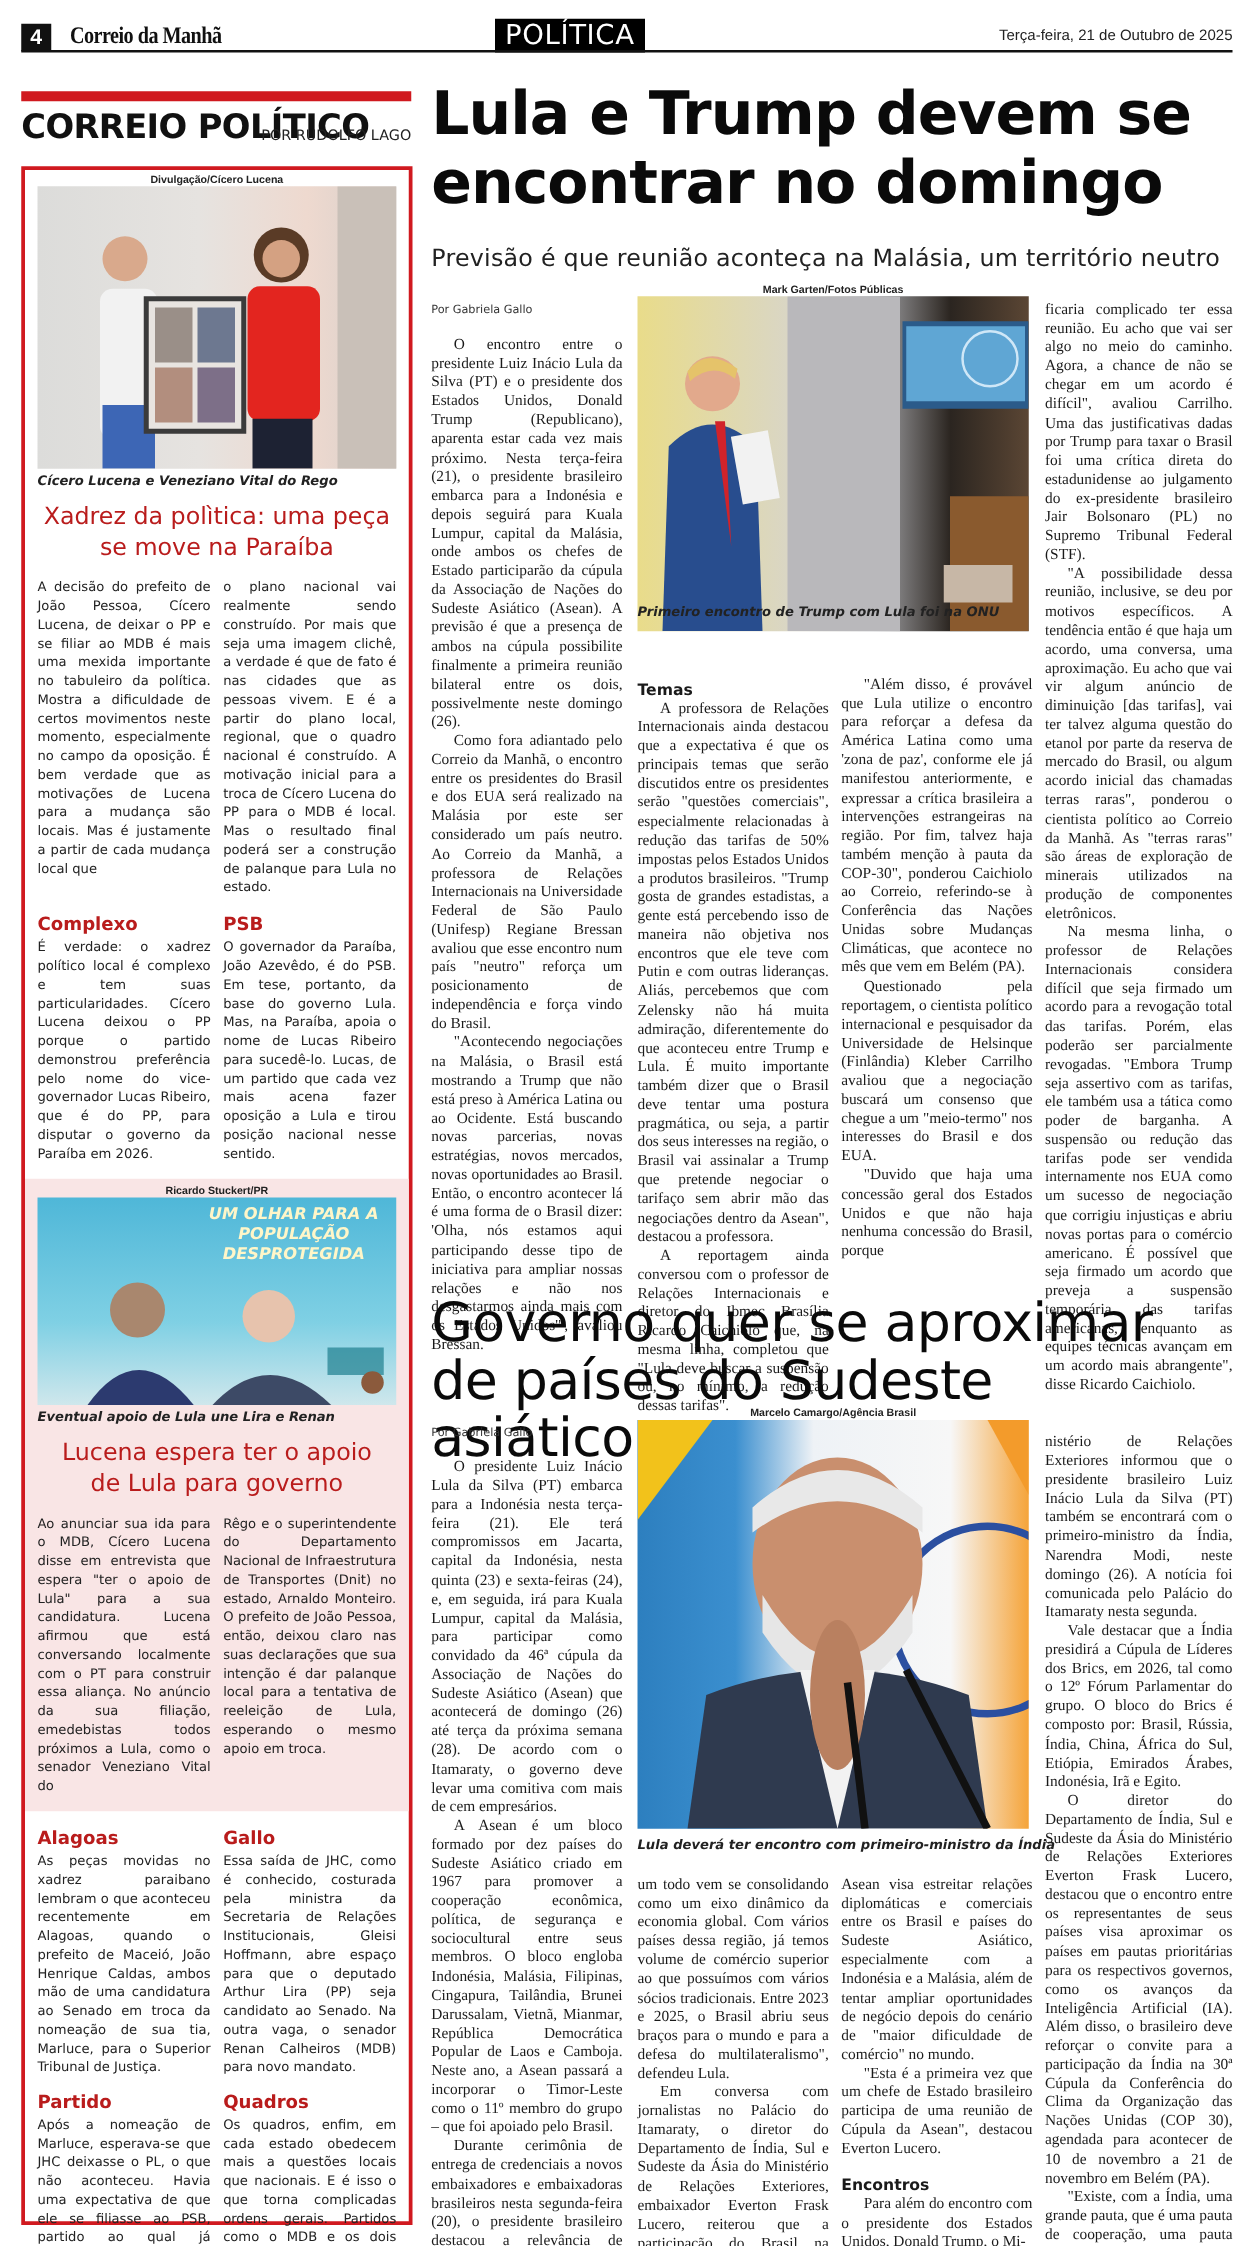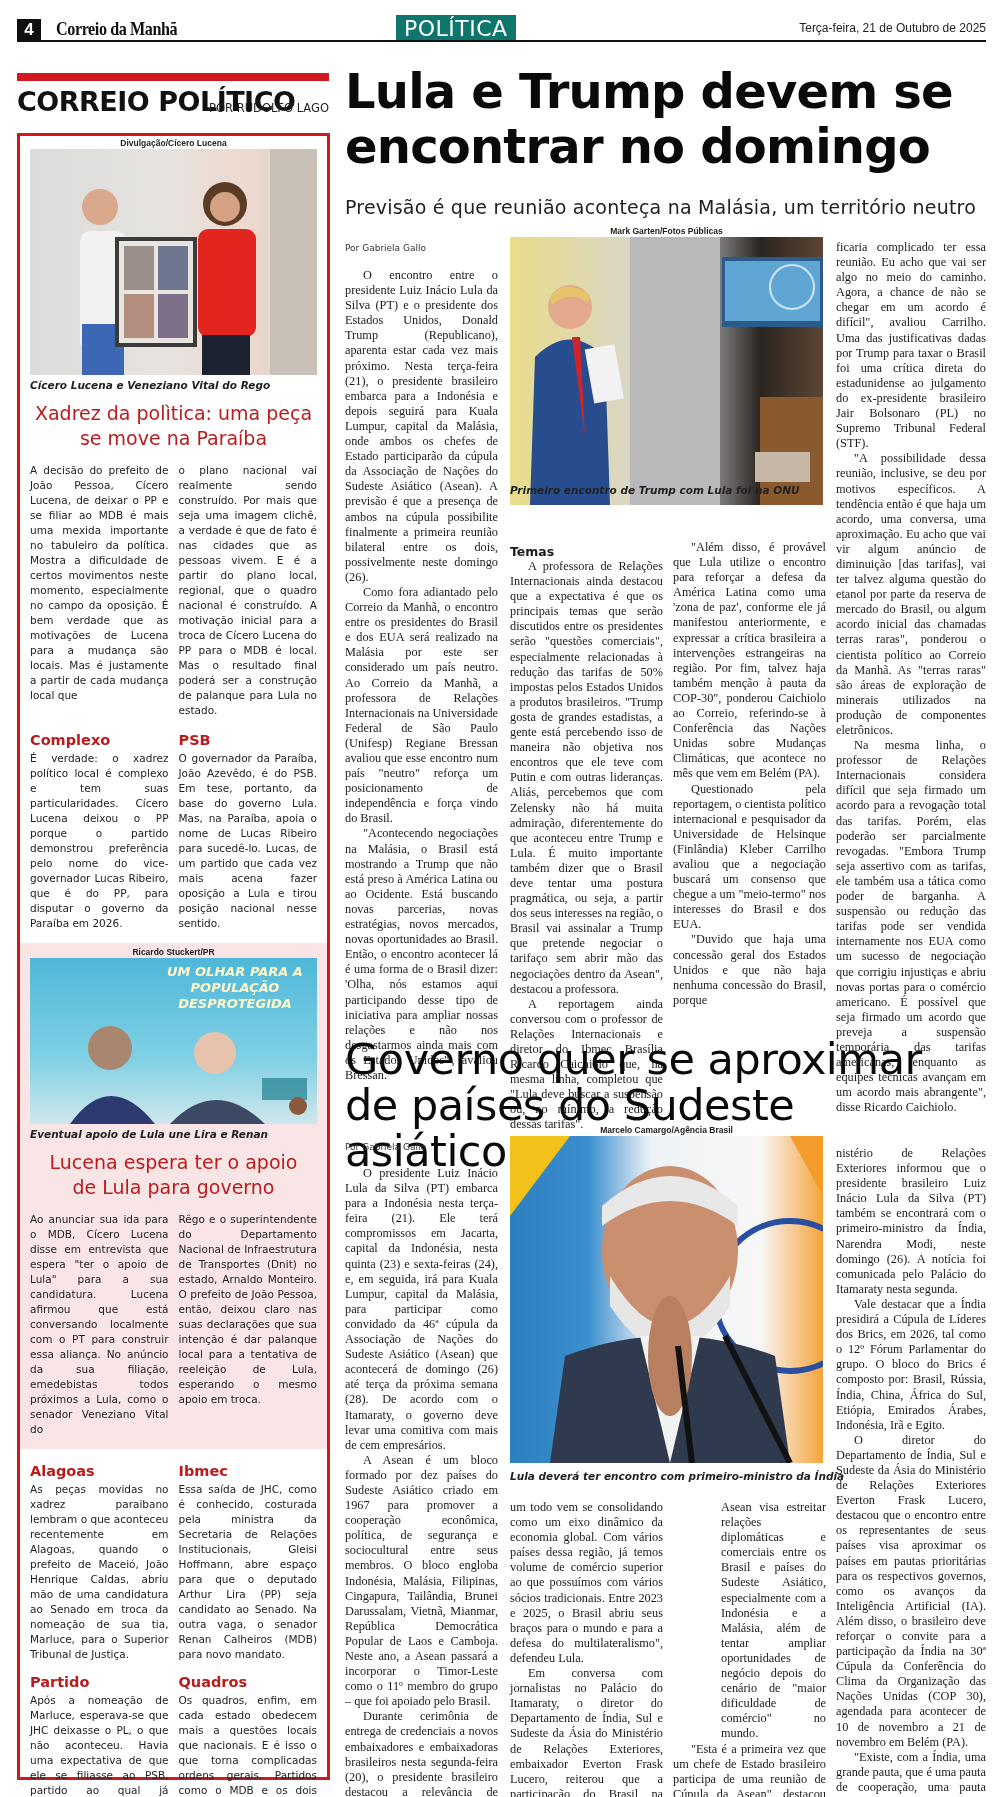--- a/index.html
+++ b/index.html
@@ -2,21 +2,21 @@
 <html><head>
 <meta charset="utf-8">
 <style>
   * { box-sizing: border-box; margin: 0; padding: 0; }
   body { width: 1003px; height: 1797px; background: #fff; position: relative; overflow: hidden; font-family: "Liberation Serif", serif; color: #111; }
   .abs { position: absolute; }
 
   
   .pagenum { left: 17px; top: 19px; width: 24px; height: 22px; background: #111; color: #fff; font: bold 17px "Liberation Sans", sans-serif; text-align: center; line-height: 22px; }
   .paper-name { left: 56px; top: 18px; font: bold 19px "Liberation Serif", serif; letter-spacing: -0.5px; transform: scaleX(0.85); transform-origin: left; }
-  .section { left: 396px; top: 15px; height: 27px; padding: 0 8px; background: #0f766e; color: #fff; font: 22px "DejaVu Sans", sans-serif; line-height: 27px; letter-spacing: 0.5px; }
+  .section { left: 396px; top: 15px; height: 27px; padding: 0 8px; background: #000000; color: #fff; font: 22px "DejaVu Sans", sans-serif; line-height: 27px; letter-spacing: 0.5px; }
   .date { right: 17px; top: 21px; font: 12px "Liberation Sans", sans-serif; color: #222; }
   .rule { left: 17px; right: 17px; top: 40px; height: 2px; background: #111; }
 
   
   .col-red-top { left: 17px; top: 73px; width: 312px; height: 8px; background: #d0191f; }
   .col-title { left: 17px; top: 86px; width: 312px; text-align: left; font: bold 27px "DejaVu Sans", sans-serif; letter-spacing: -0.5px; }
   .col-byline { left: 17px; top: 101px; width: 312px; text-align: right; font: 11.5px "DejaVu Sans", sans-serif; color: #222; }
   .left-box { left: 17px; top: 133px; width: 313px; height: 1647px; border: 3px solid #d0191f; background: #fff; }
   .pink { background: #f9e5e5; }
   .credit { font: bold 8.5px "Liberation Sans", sans-serif; text-align: center; color: #222; }
@@ -108,24 +108,24 @@
     <div class="lh" style="margin: 10px 12px 12px;">Lucena espera ter o apoio de Lula para governo</div>
     <div class="lcols">
       <div class="lcol">Ao anunciar sua ida para o MDB, Cícero Lucena disse em entrevista que espera "ter o apoio de Lula" para a sua candidatura. Lucena afirmou que está conversando localmente com o PT para construir essa aliança. No anúncio da sua filiação, emedebistas todos próximos a Lula, como o senador Veneziano Vital do</div>
       <div class="lcol">Rêgo e o superintendente do Departamento Nacional de Infraestrutura de Transportes (Dnit) no estado, Arnaldo Monteiro. O prefeito de João Pessoa, então, deixou claro nas suas declarações que sua intenção é dar palanque local para a tentativa de reeleição de Lula, esperando o mesmo apoio em troca.</div>
     </div>
   </div>
 
   <div class="lcols" style="padding: 14px 10px 0;">
     <div class="lcol">
       <div class="lsub">Alagoas</div>
-      <div>As peças movidas no xadrez paraibano lembram o que aconteceu recentemente em Alagoas, quando o prefeito de Maceió, João Henrique Caldas, abriu mão de uma candidatura ao Senado em troca da nomeação de sua tia, Marluce, para o Superior Tribunal de Justiça.</div>
-    </div>
-    <div class="lcol">
-      <div class="lsub">Ibmec</div>
+      <div>As peças movidas no xadrez paraibano lembram o que aconteceu recentemente em Alagoas, quando o prefeito de Maceió, João Henrique Caldas, ambos mão de uma candidatura ao Senado em troca da nomeação de sua tia, Marluce, para o Superior Tribunal de Justiça.</div>
+    </div>
+    <div class="lcol">
+      <div class="lsub">Gallo</div>
       <div>Essa saída de JHC, como é conhecido, costurada pela ministra da Secretaria de Relações Institucionais, Gleisi Hoffmann, abre espaço para que o deputado Arthur Lira (PP) seja candidato ao Senado. Na outra vaga, o senador Renan Calheiros (MDB) para novo mandato.</div>
     </div>
   </div>
   <div class="lcols" style="padding: 12px 10px 0;">
     <div class="lcol">
       <div class="lsub">Partido</div>
       <div>Após a nomeação de Marluce, esperava-se que JHC deixasse o PL, o que não aconteceu. Havia uma expectativa de que ele se filiasse ao PSB, partido ao qual já pertenceu anteriormente, e ao qual também já foi filiado seu pai, o ex-deputado João Caldas. Espera-se o movimento.</div>
     </div>
     <div class="lcol">
       <div class="lsub">Quadros</div>
@@ -206,21 +206,21 @@
   </svg>
 </div>
 <div class="abs caption" style="left: 510px; top: 1470px;">Lula deverá ter encontro com primeiro-ministro da Índia</div>
 
 <div class="abs body" style="left: 510px; top: 1500px; width: 153px;">
   <p style="text-indent:0;">um todo vem se consolidando como um eixo dinâmico da economia global. Com vários países dessa região, já temos volume de comércio superior ao que possuímos com vários sócios tradicionais. Entre 2023 e 2025, o Brasil abriu seus braços para o mundo e para a defesa do multilateralismo", defendeu Lula.</p>
   <p>Em conversa com jornalistas no Palácio do Itamaraty, o diretor do Departamento de Índia, Sul e Sudeste da Ásia do Ministério de Relações Exteriores, embaixador Everton Frask Lucero, reiterou que a participação do Brasil na Cúpula da</p>
 </div>
 
 <div class="abs body" style="left: 673px; top: 1500px; width: 153px;">
-  <p style="text-indent:0;margin-left:48px;">Asean visa estreitar relações diplomáticas e comerciais entre os Brasil e países do Sudeste Asiático, especialmente com a Indonésia e a Malásia, além de tentar ampliar oportunidades de negócio depois do cenário de "maior dificuldade de comércio" no mundo.</p>
+  <p style="text-indent:0;">Asean visa estreitar relações diplomáticas e comerciais entre os Brasil e países do Sudeste Asiático, especialmente com a Indonésia e a Malásia, além de tentar ampliar oportunidades de negócio depois do cenário de "maior dificuldade de comércio" no mundo.</p>
   <p>"Esta é a primeira vez que um chefe de Estado brasileiro participa de uma reunião de Cúpula da Asean", destacou Everton Lucero.</p>
   <h4 style="margin-top: 14px;">Encontros</h4>
   <p>Para além do encontro com o presidente dos Estados Unidos, Donald Trump, o Mi-</p>
 </div>
 
 <div class="abs body" style="left: 836px; top: 1146px; width: 150px;">
   <p style="text-indent:0;">nistério de Relações Exteriores informou que o presidente brasileiro Luiz Inácio Lula da Silva (PT) também se encontrará com o primeiro-ministro da Índia, Narendra Modi, neste domingo (26). A notícia foi comunicada pelo Palácio do Itamaraty nesta segunda.</p>
   <p>Vale destacar que a Índia presidirá a Cúpula de Líderes dos Brics, em 2026, tal como o 12º Fórum Parlamentar do grupo. O bloco do Brics é composto por: Brasil, Rússia, Índia, China, África do Sul, Etiópia, Emirados Árabes, Indonésia, Irã e Egito.</p>
   <p>O diretor do Departamento de Índia, Sul e Sudeste da Ásia do Ministério de Relações Exteriores Everton Frask Lucero, destacou que o encontro entre os representantes de seus países visa aproximar os países em pautas prioritárias para os respectivos governos, como os avanços da Inteligência Artificial (IA). Além disso, o brasileiro deve reforçar o convite para a participação da Índia na 30ª Cúpula da Conferência do Clima da Organização das Nações Unidas (COP 30), agendada para acontecer de 10 de novembro a 21 de novembro em Belém (PA).</p>
   <p>"Existe, com a Índia, uma grande pauta, que é uma pauta de cooperação, uma pauta positiva e que aproxima dois grandes países do Sul Global", destacou o embaixador.</p>

